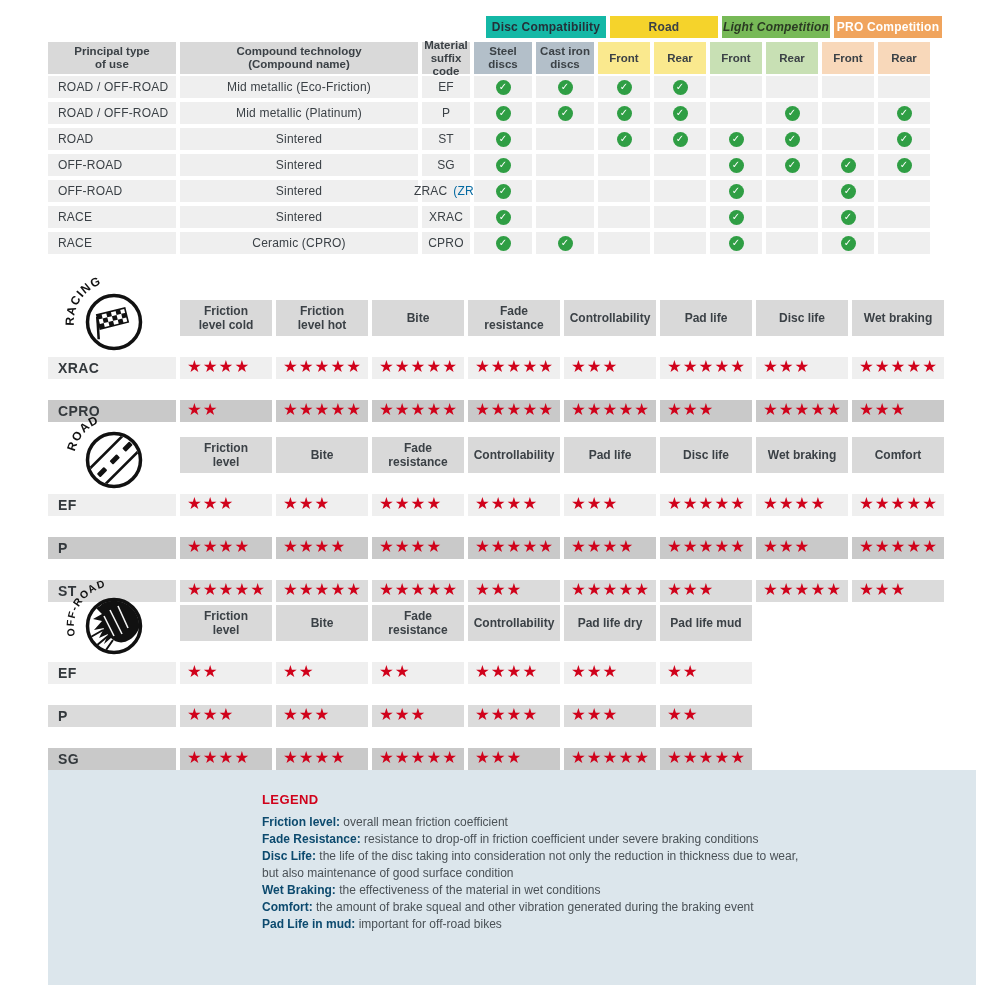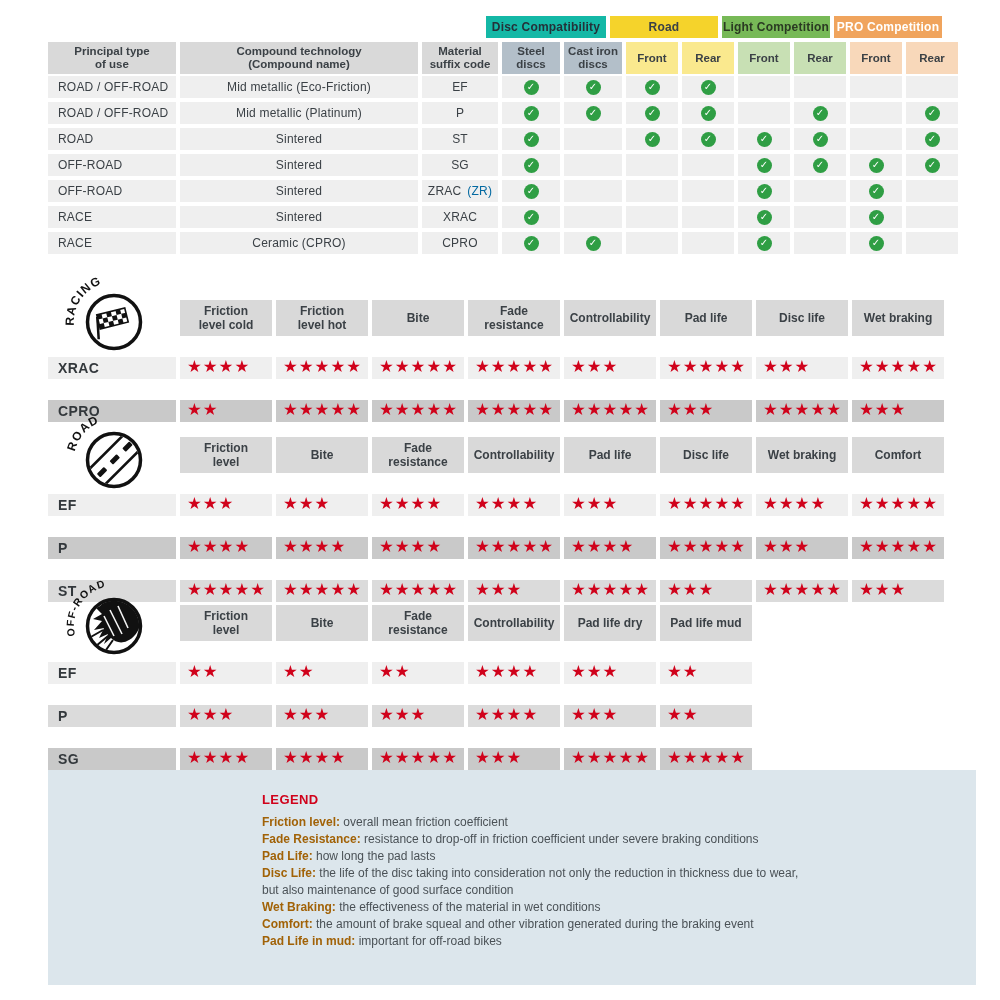--- a/index.html
+++ b/index.html
@@ -14,21 +14,21 @@
   .g-spacer{width:434px;flex:none}
   .g-cell{flex:none;height:22px;display:flex;align-items:center;justify-content:center;
           font-weight:700;font-size:12px;letter-spacing:.2px}
   .gw-disc{width:120px}.gw-std{width:108px}
   .compat-header-row{height:32px;margin-bottom:2px}
   .h-cell{flex:none;height:32px;display:flex;align-items:center;justify-content:center;text-align:center;
           font-weight:700;font-size:11.5px;line-height:13px;white-space:pre-line;background:#D9D9D9;color:#3b4146}
   .d-cell{flex:none;height:22px;display:flex;align-items:center;justify-content:center;
           font-size:12px;background:#EFEFEF;letter-spacing:.2px}
   .d-cell.left{justify-content:flex-start;padding-left:10px}
-  .col0{width:128px}.col1{width:238px}.col2{width:76px}
+  .col0{width:128px}.col1{width:238px}.col2{width:48px}
   .w58{width:58px}.w52{width:52px}
   .suffix-note{color:#0369a1;margin-left:6px}
   .check{width:15px;height:15px;border-radius:50%;color:#fff;font-size:10px;font-weight:700;
          display:flex;align-items:center;justify-content:center;line-height:1}
 
   
   .rating-table{position:absolute;left:48px}
   #racing-table{top:300px}
   #road-table{top:437px}
   #offroad-table{top:605px}
@@ -51,33 +51,33 @@
   #road-icon{left:58px;top:402px}
   #offroad-icon{left:58px;top:568px}
   .arc-label{font-size:12px;font-weight:700;letter-spacing:1.2px;fill:#111;
              font-family:"Liberation Sans","DejaVu Sans",sans-serif}
 
   
   #legend{position:absolute;left:48px;top:770px;width:928px;height:215px;background:#DCE6EC}
   .legend-content{position:absolute;left:214px;top:22px;width:660px}
   .legend-title{font-weight:700;font-size:13px;letter-spacing:.4px;margin-bottom:7px}
   .legend-line{font-size:12px;line-height:17px;color:#4a5156}
-  .legend-line b{color:#a16207}
+  .legend-line b{color:#0c4a6e}
 </style>
 </head>
 <body>
 
 <div id="canvas">
 
   <section id="compat-table">
       <div class="c-row compat-group-row">
         <div class="g-spacer"></div>
         <div class="g-cell gw-disc" style="background: #14b8a6; color: rgb(36, 49, 57);">Disc Compatibility</div>
         <div class="g-cell gw-std" style="background: rgb(245, 211, 43); color: rgb(59, 65, 70);">Road</div>
-        <div class="g-cell gw-std" style="background: rgb(119, 185, 87); color: rgb(42, 58, 34);">Light Competition</div>
+        <div class="g-cell gw-std" style="background: rgb(119, 185, 87); color: rgb(42, 58, 34); font-style: italic;">Light Competition</div>
         <div class="g-cell gw-std" style="background: rgb(240, 164, 93); color: rgb(255, 255, 255);">PRO Competition</div>
       </div>
       <div class="c-row compat-header-row">
         <div class="h-cell col0">Principal type
 of use</div>
         <div class="h-cell col1">Compound technology
 (Compound name)</div>
         <div class="h-cell col2">Material
 suffix code</div>
         <div class="h-cell w58" style="background: rgb(179, 191, 201);">Steel
@@ -586,21 +586,20 @@
         </div>
       </div>
     </section>
 
   <section id="legend" style="background: rgb(220, 230, 236);">
     <div class="legend-content">
       <div class="legend-title" style="color: rgb(208, 2, 27);">LEGEND</div>
       <div id="legend-lines">
           <div class="legend-line"><b>Friction level:</b> overall mean friction coefficient</div>
           <div class="legend-line"><b>Fade Resistance:</b> resistance to drop-off in friction coefficient under severe braking conditions</div>
-          <div class="legend-line"><b>Pad Life:</b> how long the pad lasts</div>
           <div class="legend-line"><b>Disc Life:</b> the life of the disc taking into consideration not only the reduction in thickness due to wear,</div>
           <div class="legend-line">but also maintenance of good surface condition</div>
           <div class="legend-line"><b>Wet Braking:</b> the effectiveness of the material in wet conditions</div>
           <div class="legend-line"><b>Comfort:</b> the amount of brake squeal and other vibration generated during the braking event</div>
           <div class="legend-line"><b>Pad Life in mud:</b> important for off-road bikes</div>
         </div>
     </div>
   </section>
 
 </div>

